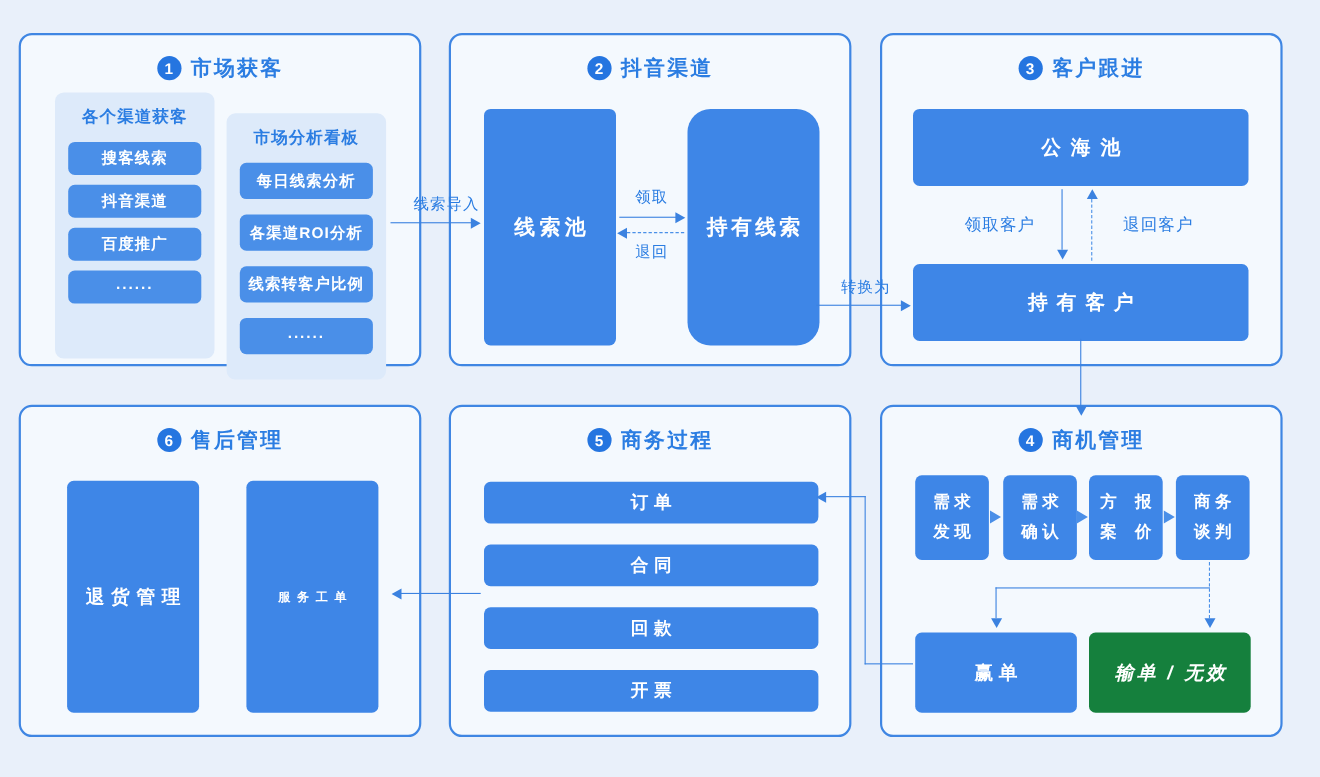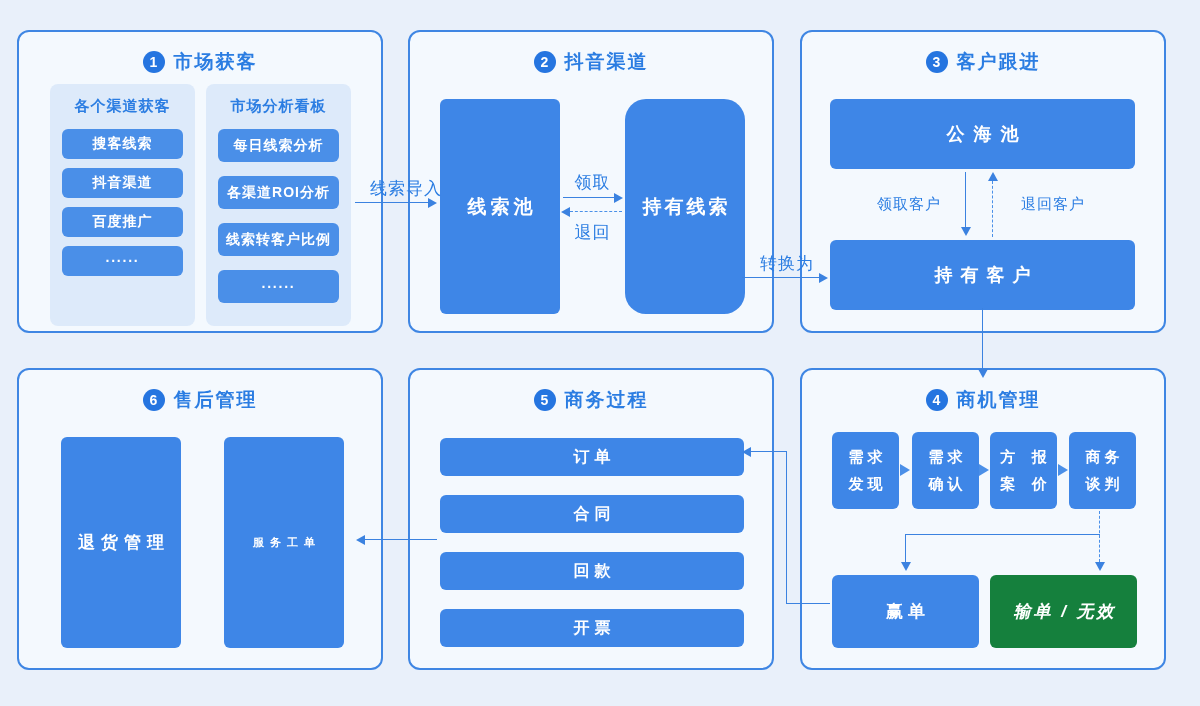--- a/index.html
+++ b/index.html
@@ -67,21 +67,21 @@
   .hline { position:absolute; height:0; border-top:1.6px solid #3b82e0; }
   .vline { position:absolute; width:0; border-left:1.6px solid #3b82e0; }
   .hdash { position:absolute; height:0; border-top:1.6px dashed #4a90e8; }
   .vdash { position:absolute; width:0; border-left:1.6px dashed #4a90e8; }
   .arr { position:absolute; width:0; height:0; }
   .arr-r { border-top:5px solid transparent; border-bottom:5px solid transparent; border-left:9px solid #3b82e0; }
   .arr-l { border-top:5px solid transparent; border-bottom:5px solid transparent; border-right:9px solid #3b82e0; }
   .arr-d { border-left:5px solid transparent; border-right:5px solid transparent; border-top:9px solid #3b82e0; }
   .arr-u { border-left:5px solid transparent; border-right:5px solid transparent; border-bottom:9px solid #3b82e0; }
   .flow-label {
-    position:absolute; color:#2b7de2; font-size:17px; font-weight:500;
+    position:absolute; color:#2b7de2; font-size:14px; font-weight:500;
     text-align:center; letter-spacing:1px; white-space:nowrap;
   }
 
   
   .stage-arr { border-top:6px solid transparent; border-bottom:6px solid transparent; border-left:10px solid #4a8fe8; }
 </style>
 </head>
 <body>
 
 <div id="canvas">
@@ -93,21 +93,21 @@
     </div>
     <div class="subpanel" style="left:31px;">
       <div class="subpanel-title">各个渠道获客</div>
       <div class="sp-items tight">
         <div class="sp-item">搜客线索</div>
         <div class="sp-item">抖音渠道</div>
         <div class="sp-item">百度推广</div>
         <div class="sp-item">······</div>
       </div>
     </div>
-    <div class="subpanel" style="left:187px;">
+    <div class="subpanel" style="left:187px;margin-top:19px;">
       <div class="subpanel-title">市场分析看板</div>
       <div class="sp-items loose">
         <div class="sp-item">每日线索分析</div>
         <div class="sp-item">各渠道ROI分析</div>
         <div class="sp-item">线索转客户比例</div>
         <div class="sp-item">······</div>
       </div>
     </div>
   </div>
 

